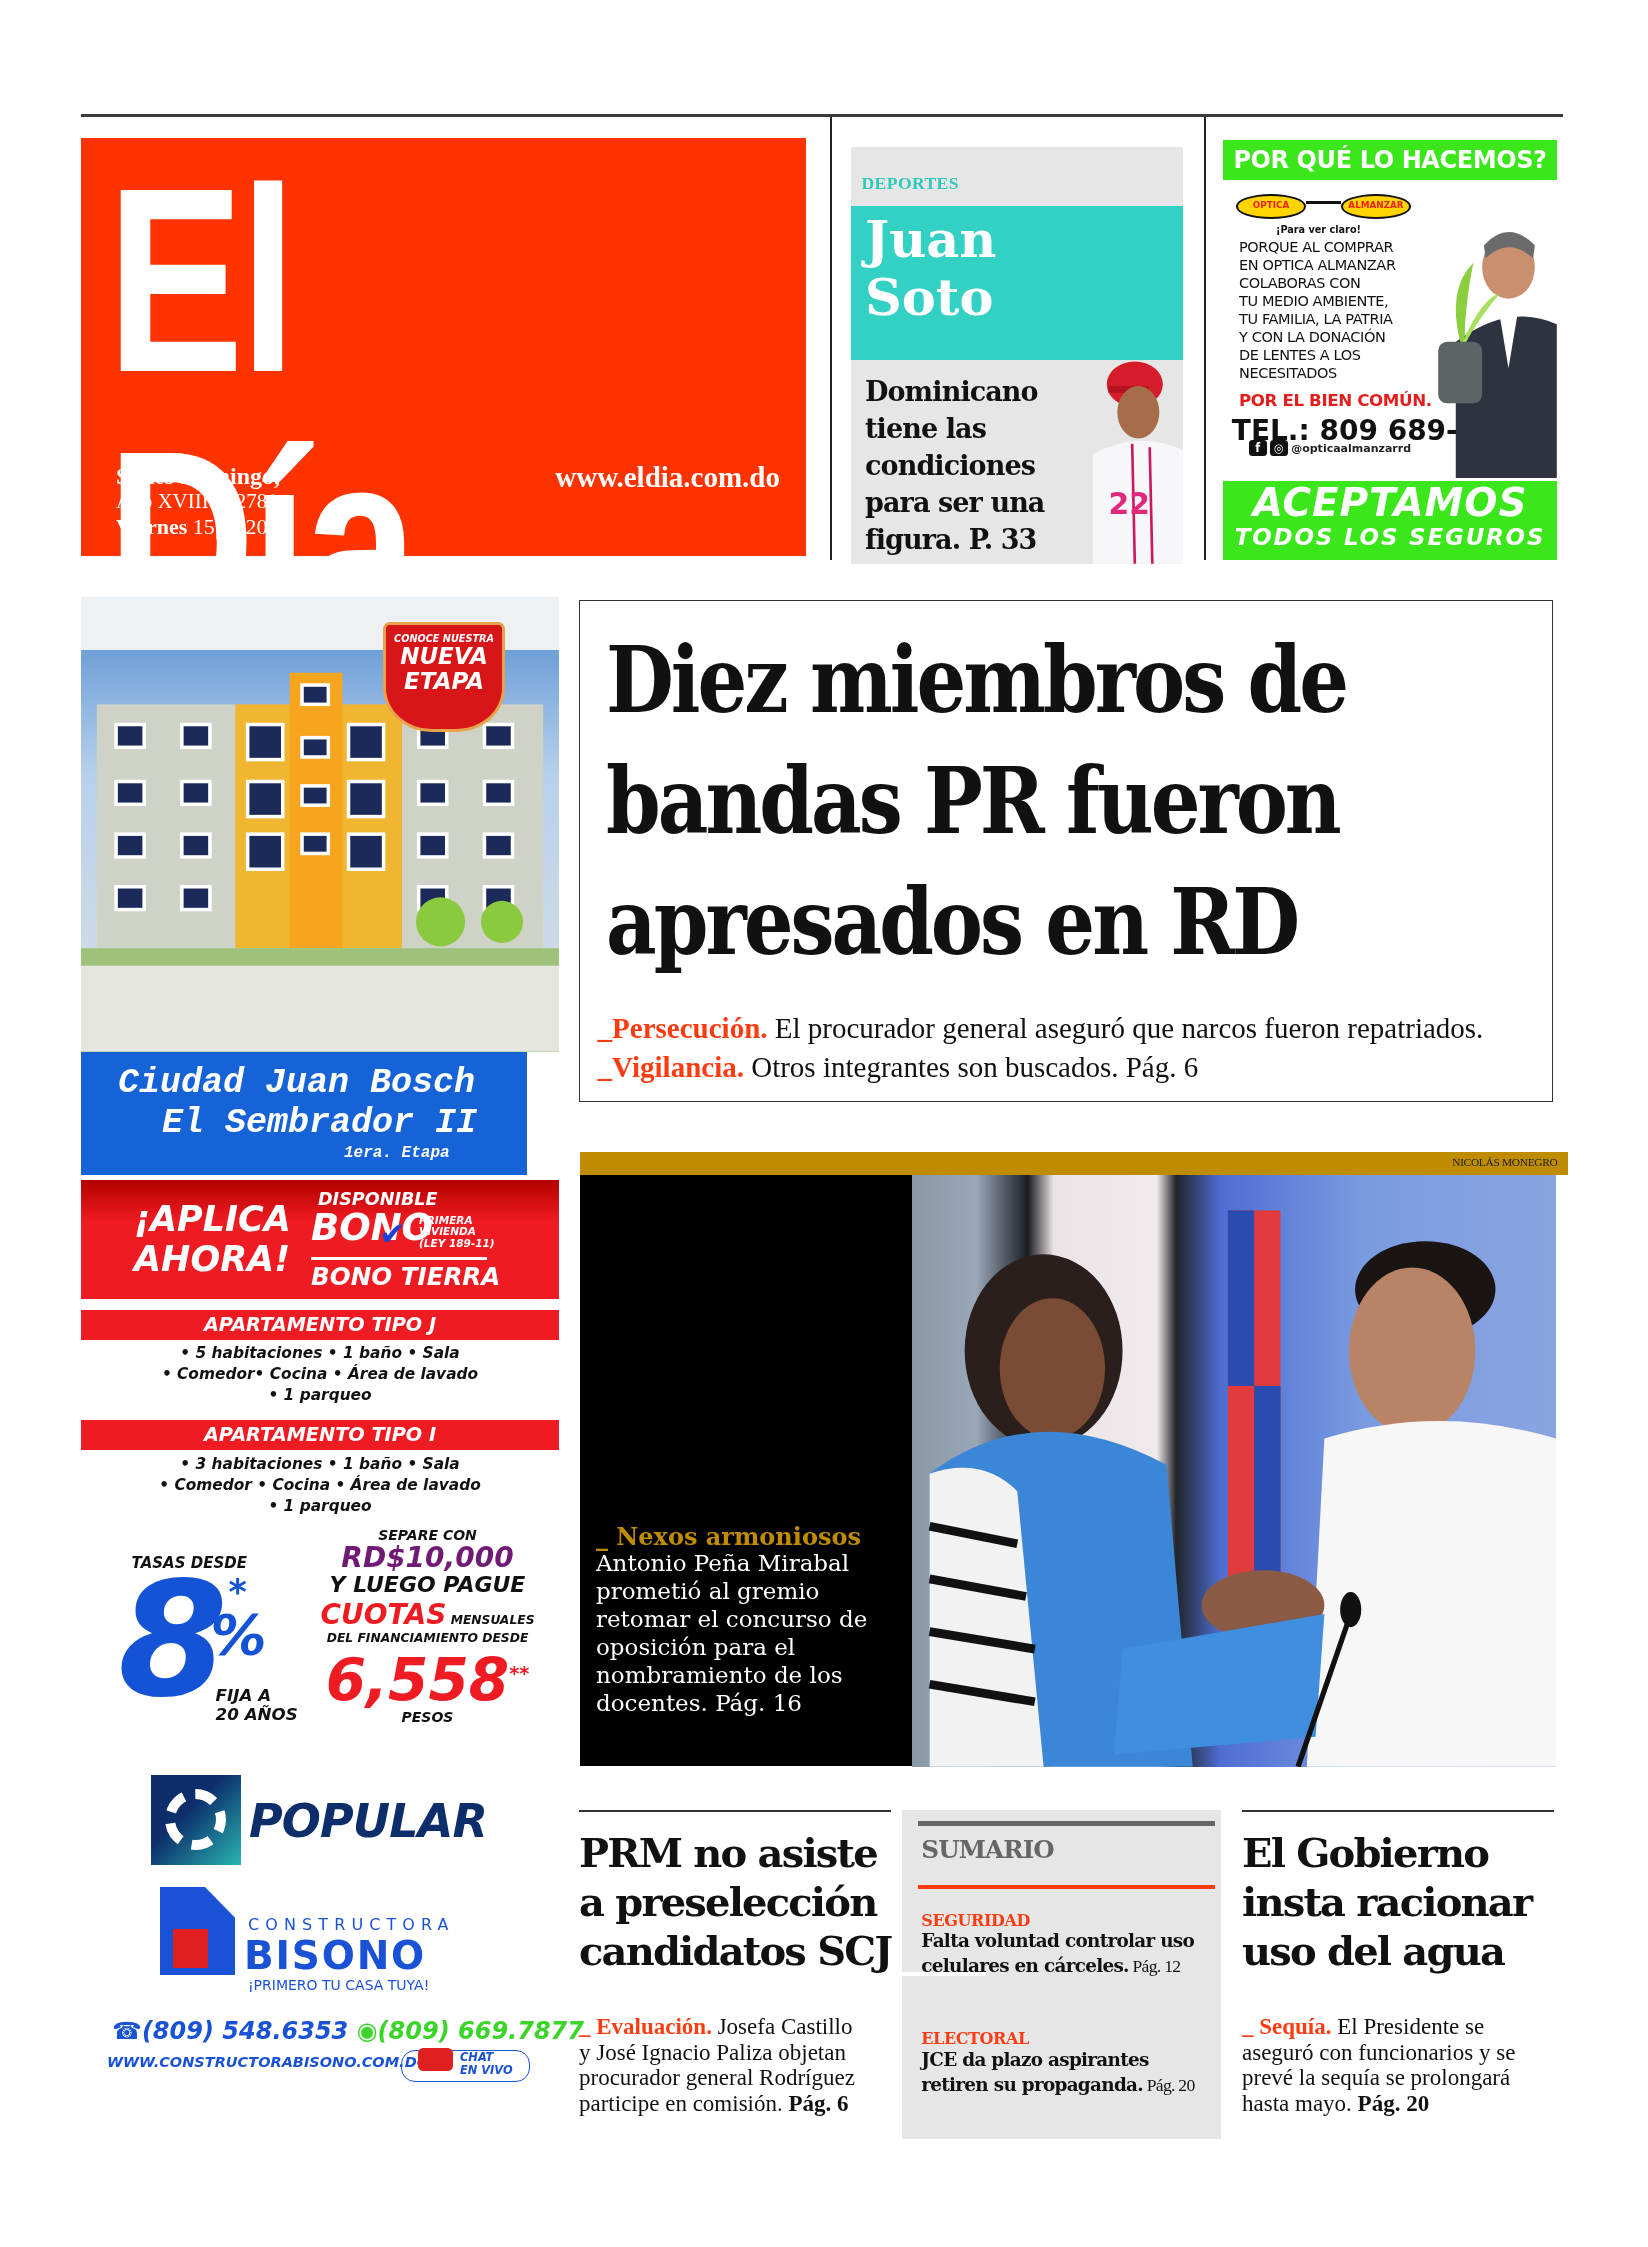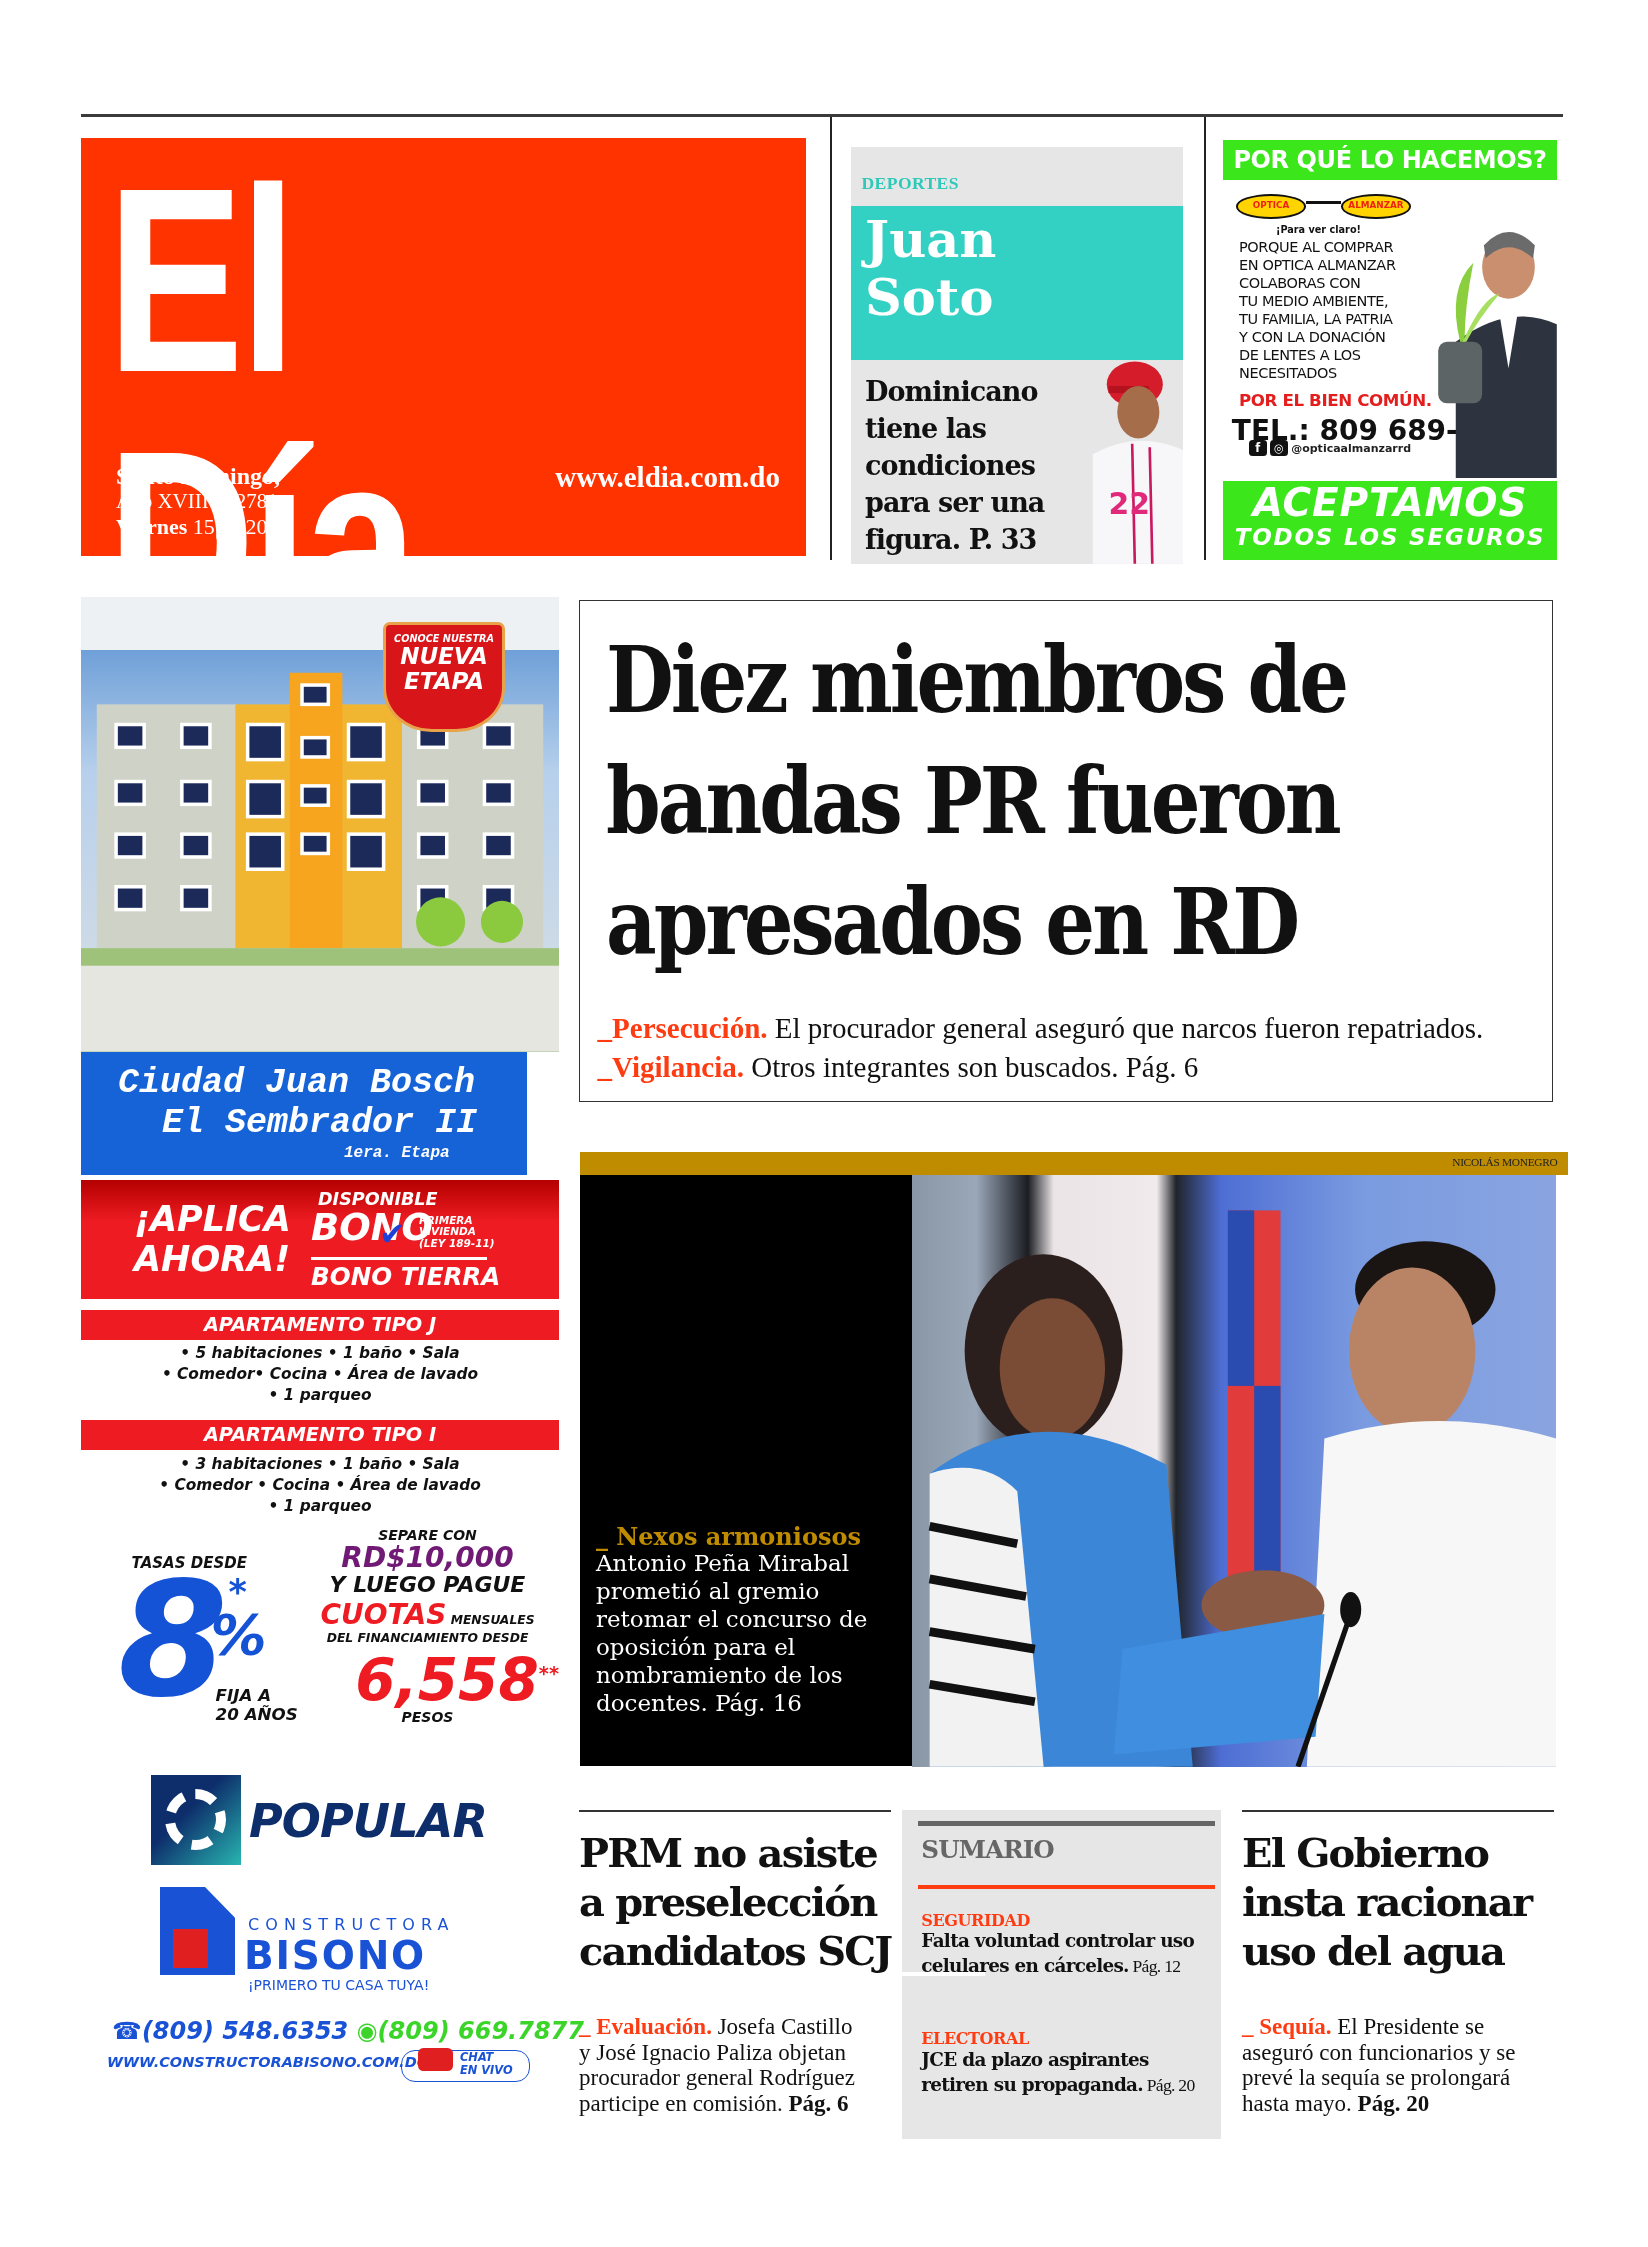--- a/index.html
+++ b/index.html
@@ -72,21 +72,21 @@
   .rl-pct { left:105px; top:48px; font-family:"DejaVu Sans", sans-serif; font-weight:bold; font-style:italic; font-size:56px; color:#1553d6; }
   .rl-ast { left:123px; top:17.6px; font-family:"DejaVu Sans", sans-serif; font-weight:bold; font-size:35px; color:#1553d6; }
   .rl-fija { left:110px; top:132px; font-family:"DejaVu Sans", sans-serif; font-weight:bold; font-style:italic; font-size:16.7px; line-height:19.3px; }
   .rates-right { left:215px; top:930px; width:263px; height:211px; text-align:center; font-family:"DejaVu Sans", sans-serif; font-weight:bold; font-style:italic; }
   .rr-1 { font-size:14px; }
   .rr-2 { font-size:28px; color:#701a75; line-height:30px; }
   .rr-3 { font-size:22px; line-height:24.6px; }
   .rr-4 { font-size:12.3px; }
   .rr-4 .cuotas { font-size:28px; color:#ee1c22; }
   .rr-5 { font-size:12.3px; }
-  .rr-6 { font-size:58px; color:#ee1c22; line-height:58px;text-align:right; }
+  .rr-6 { font-size:58px; color:#ee1c22; line-height:58px; }
   .rr-6 sup { font-size:19.3px; }
   .rr-7 { font-size:14px; }
   .popular { left:70px; top:1178px; width:316px; height:97px; }
   .pop-mark { position:absolute; left:0; top:0; width:90px; height:90px; background:linear-gradient(135deg,#0d2d6b 40%, #28b6b0); }
   .pop-ring { position:absolute; left:14px; top:14px; width:61px; height:61px; border-radius:50%; border:10.5px dashed #fff; box-sizing:border-box; }
   .pop-word { position:absolute; left:98px; top:19.3px; font-family:"DejaVu Sans", sans-serif; font-weight:bold; font-style:italic; font-size:46px; color:#0d2d6b; letter-spacing:-0.9px; }
   .bisono { left:79px; top:1290px; width:334px; height:114px; }
   .bis-mark { position:absolute; left:0; top:0; width:75px; height:88px; background:#1a52d6; clip-path:polygon(0 0, 60% 0, 100% 35%, 100% 100%, 0 100%); }
   .bis-red { position:absolute; left:13px; top:42px; width:35px; height:39px; background:#e02020; }
   .bis-c { position:absolute; left:88px; top:28px; font-family:"DejaVu Sans", sans-serif; font-size:16px; letter-spacing:6.1px; color:#1a52d6; }

